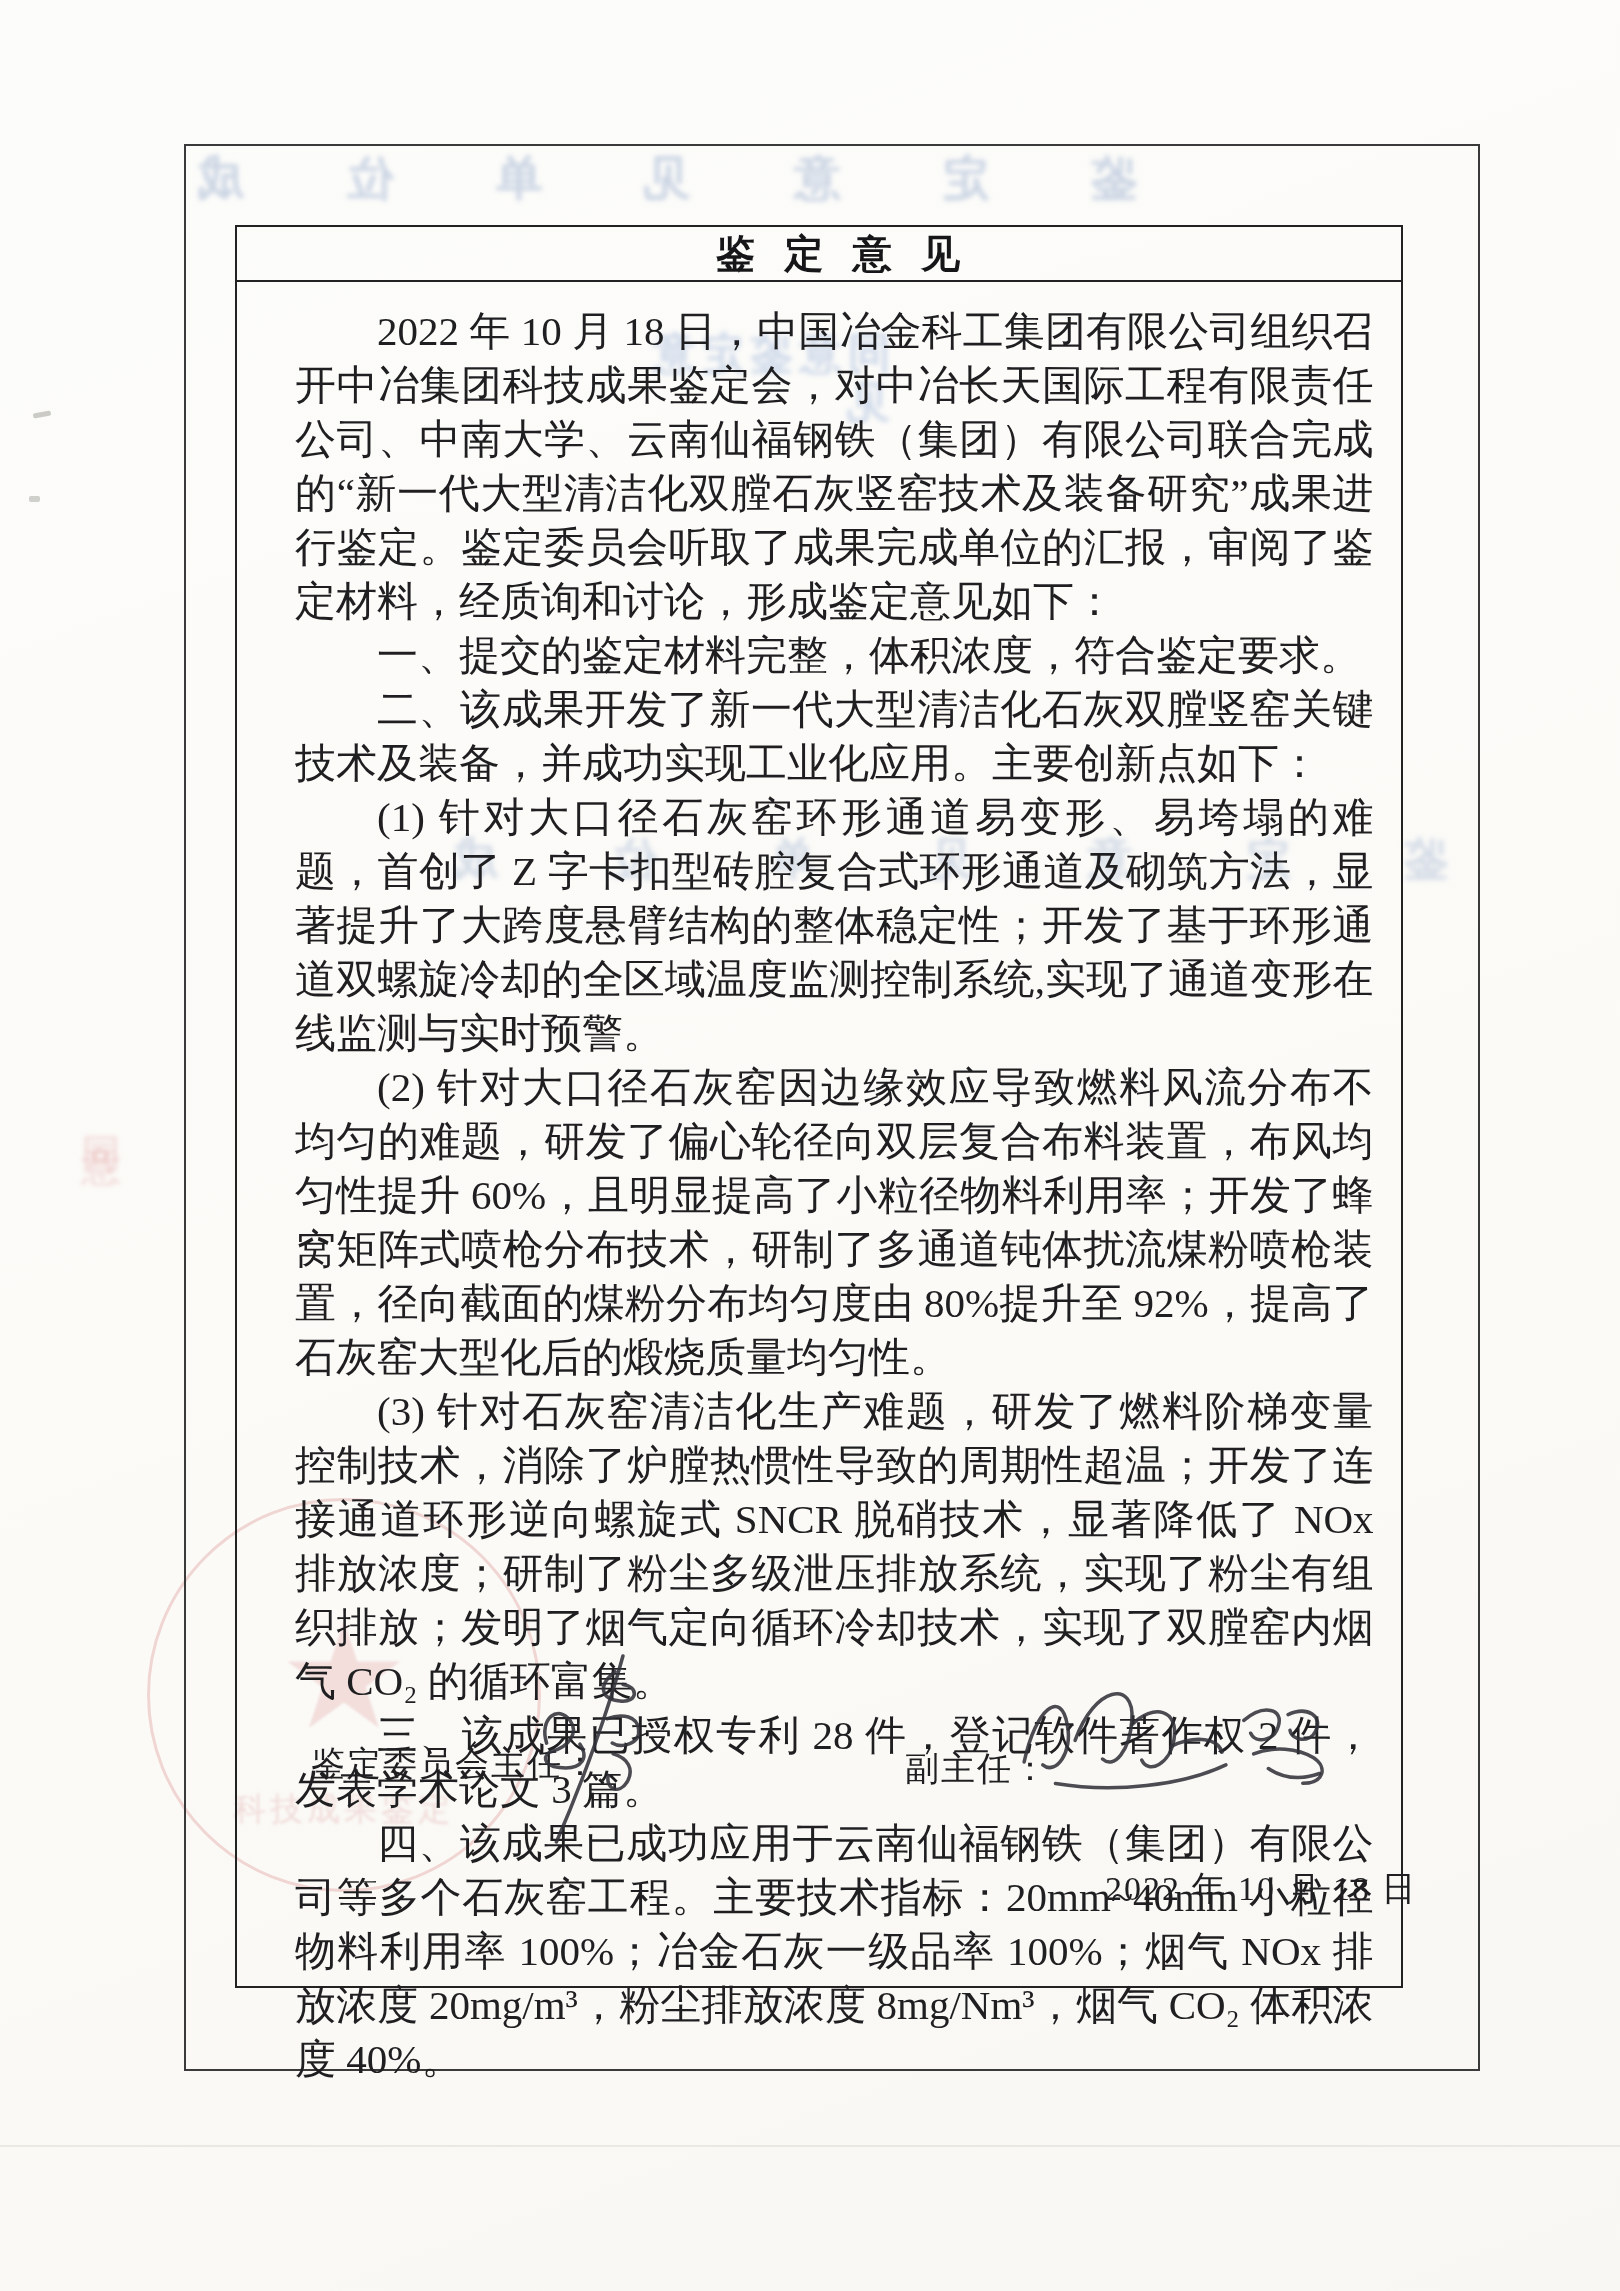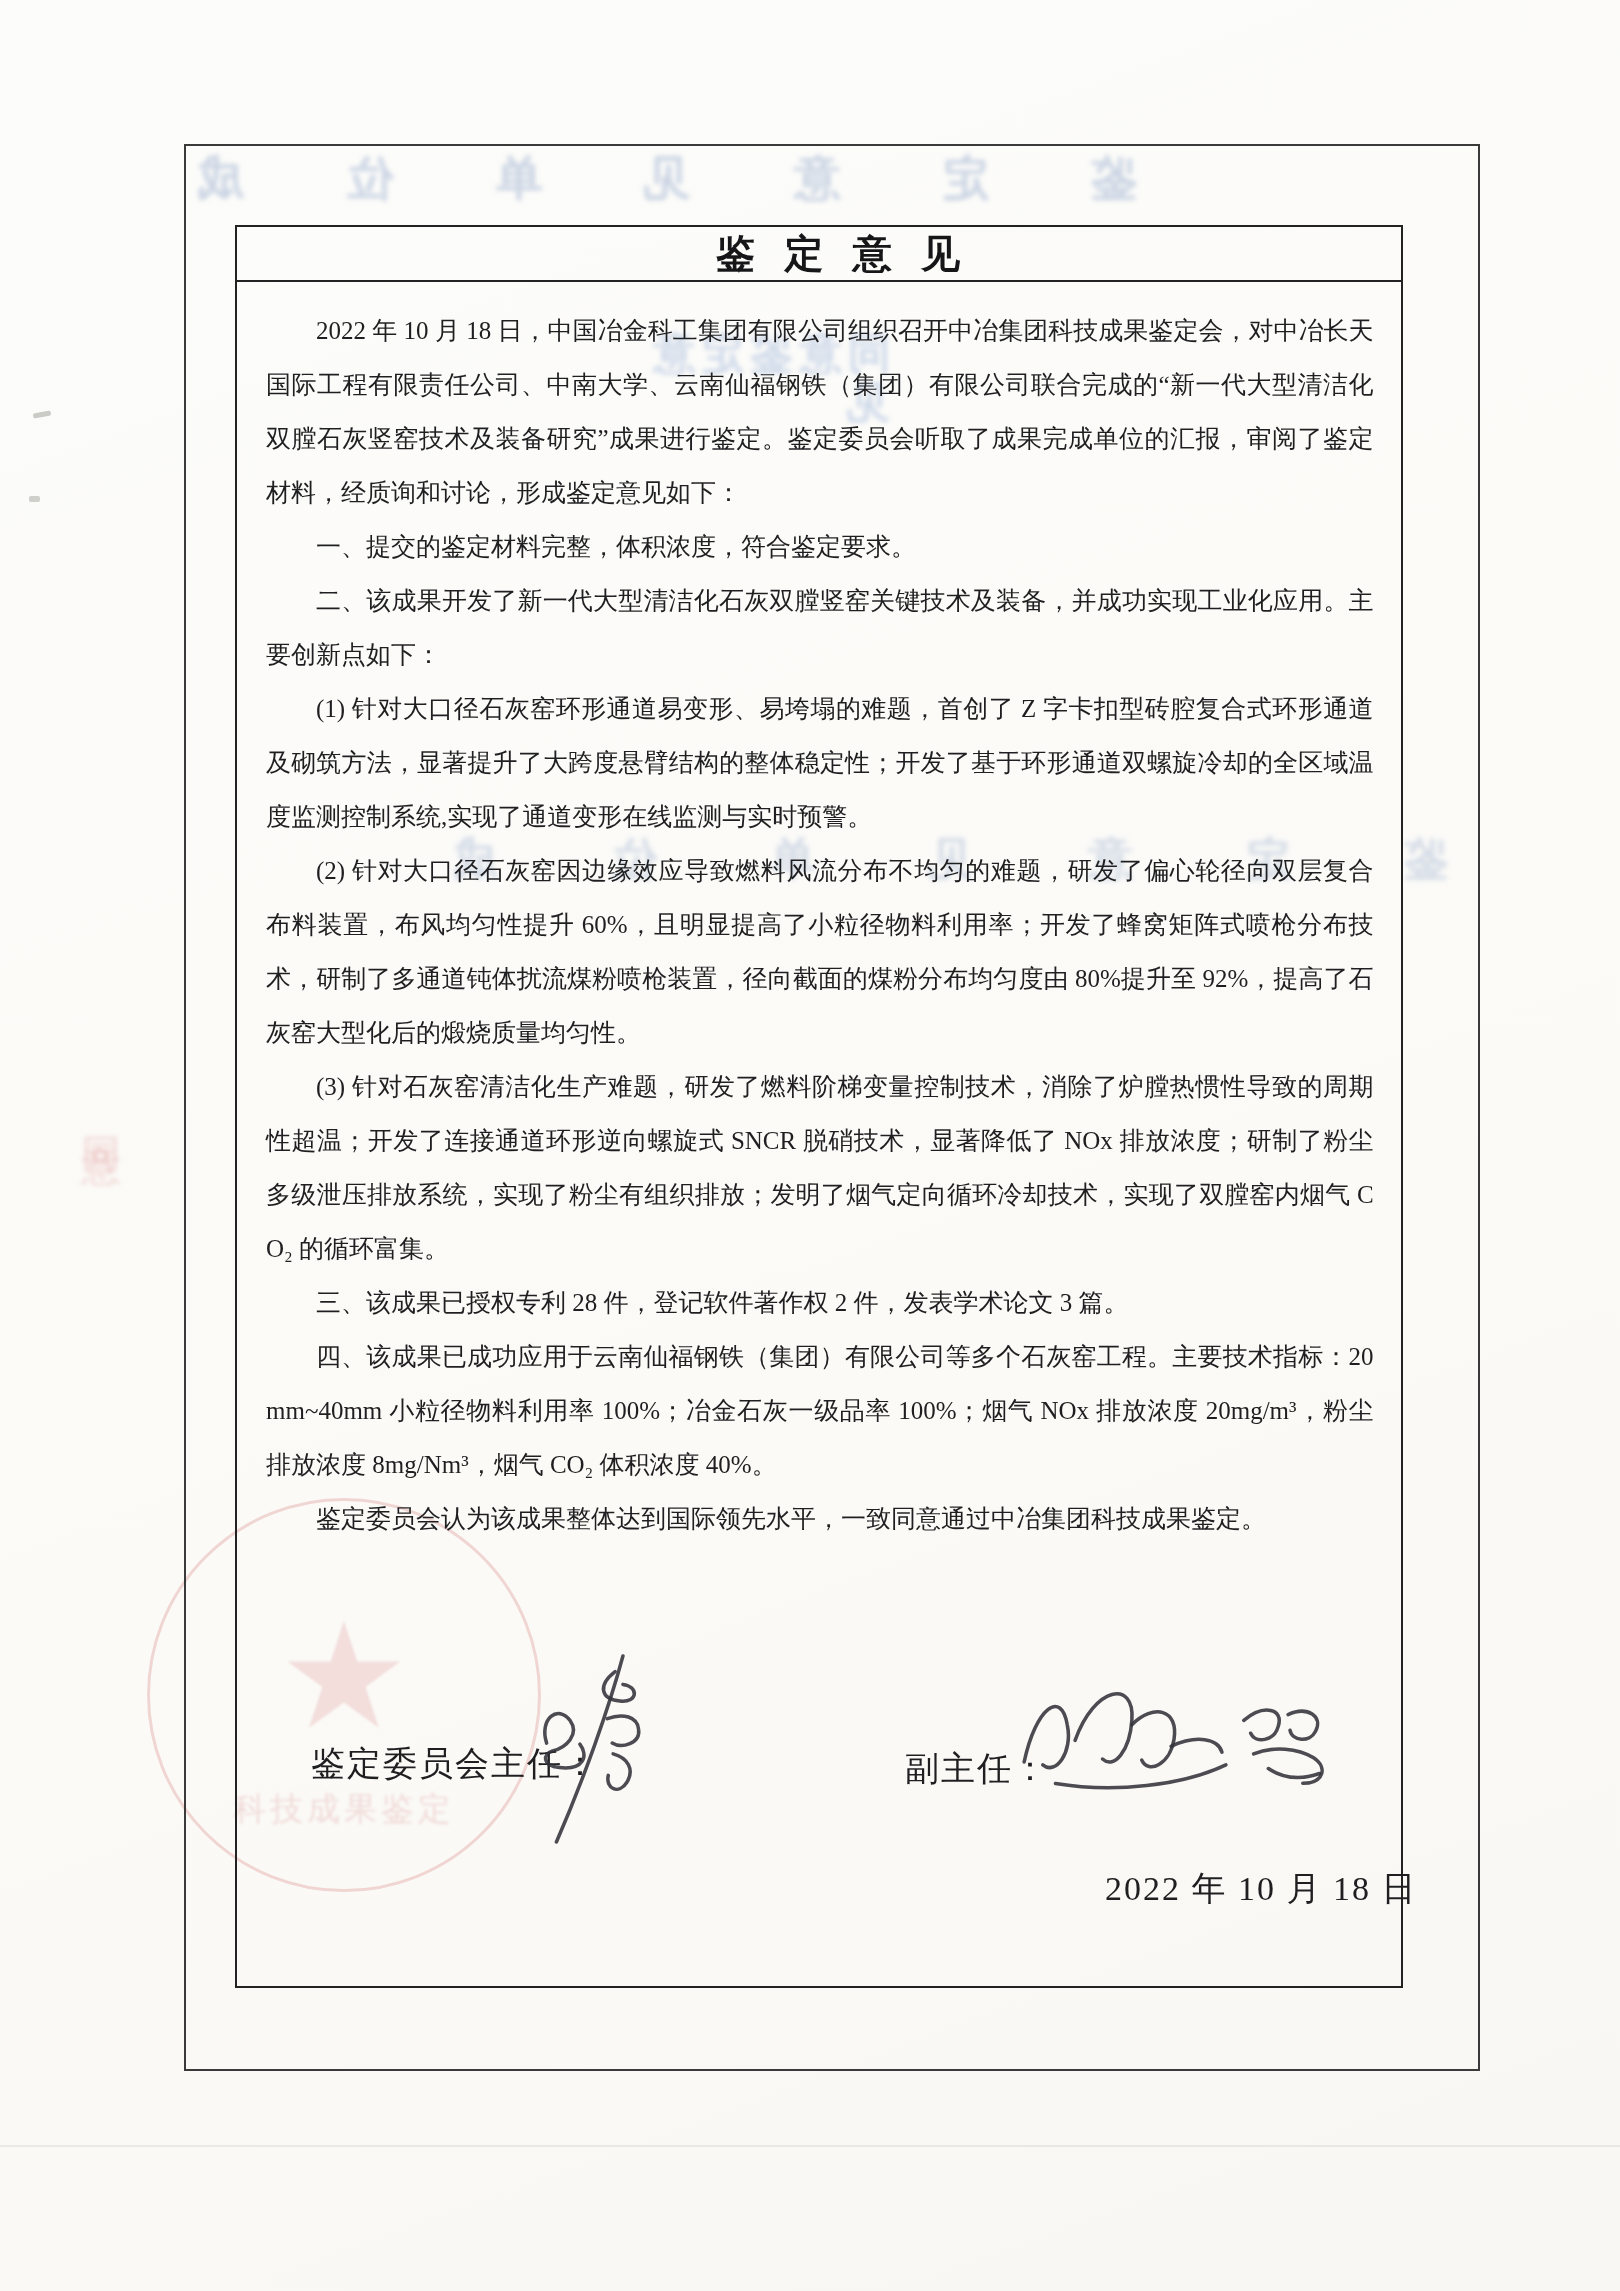--- a/index.html
+++ b/index.html
@@ -1,21 +1,21 @@
 <!DOCTYPE html>
 <html><head>
 <meta charset="utf-8">
 <style>
   html,body{margin:0;padding:0;background:#e8e8e6;}
   .page{position:relative;width:1620px;height:2292px;background:linear-gradient(160deg,#fcfcfa 0%,#fbfaf7 60%,#f8f7f3 100%);overflow:hidden;font-family:"Liberation Serif","DejaVu Serif",serif;color:#1f1f21;}
   .outer-box{position:absolute;left:184px;top:144px;width:1292px;height:1923px;border:2px solid #3a3a3a;}
   .inner-box{position:absolute;left:235px;top:225px;width:1164px;height:1759px;border:2.9px solid #222;}
   .title-band{height:53px;border-bottom:2.9px solid #222;display:flex;align-items:center;justify-content:center;padding-left:48px;}
   .doc-title{font-size:39px;font-weight:bold;letter-spacing:9.8px;color:#161618;}
-  .body-text{padding:21.6px 27.4px 0 29px;font-size:25px;line-height:54px;text-align:justify;}
+  .body-text{padding:21.6px 27.4px 0 29px;font-size:41px;line-height:54px;text-align:justify;margin-left:29px;}
   .body-text p{margin:0;text-indent:2em;word-break:break-all;}
   .sig-label{position:absolute;font-size:34px;letter-spacing:2px;white-space:nowrap;}
   .chair-label{left:74px;top:1514px;}
   .vice-label{left:668px;top:1519px;}
   .doc-date{position:absolute;left:868px;top:1639px;font-size:34px;letter-spacing:2px;white-space:nowrap;}
   .sig-svg{position:absolute;}
   .sig-svg path{fill:none;stroke:#32323a;stroke-width:3.6;stroke-linecap:round;stroke-linejoin:round;opacity:.88;}
   .chair-sig{left:292px;top:1423px;}
   .vice-sig-1{left:779px;top:1439px;}
   .vice-sig-2{left:992px;top:1462px;}
@@ -70,21 +70,20 @@
         <p>(1) 针对大口径石灰窑环形通道易变形、易垮塌的难题，首创了 Z 字卡扣型砖腔复合式环形通道及砌筑方法，显著提升了大跨度悬臂结构的整体稳定性；开发了基于环形通道双螺旋冷却的全区域温度监测控制系统,实现了通道变形在线监测与实时预警。</p>
 
         <p>(2) 针对大口径石灰窑因边缘效应导致燃料风流分布不均匀的难题，研发了偏心轮径向双层复合布料装置，布风均匀性提升 60%，且明显提高了小粒径物料利用率；开发了蜂窝矩阵式喷枪分布技术，研制了多通道钝体扰流煤粉喷枪装置，径向截面的煤粉分布均匀度由 80%提升至 92%，提高了石灰窑大型化后的煅烧质量均匀性。</p>
 
         <p>(3) 针对石灰窑清洁化生产难题，研发了燃料阶梯变量控制技术，消除了炉膛热惯性导致的周期性超温；开发了连接通道环形逆向螺旋式 SNCR 脱硝技术，显著降低了 NOx 排放浓度；研制了粉尘多级泄压排放系统，实现了粉尘有组织排放；发明了烟气定向循环冷却技术，实现了双膛窑内烟气 CO₂ 的循环富集。</p>
 
         <p>三、该成果已授权专利 28 件，登记软件著作权 2 件，发表学术论文 3 篇。</p>
 
         <p>四、该成果已成功应用于云南仙福钢铁（集团）有限公司等多个石灰窑工程。主要技术指标：20mm~40mm 小粒径物料利用率 100%；冶金石灰一级品率 100%；烟气 NOx 排放浓度 20mg/m³，粉尘排放浓度 8mg/Nm³，烟气 CO₂ 体积浓度 40%。</p>
 
-        <p>鉴定委员会认为该成果整体达到国际领先水平，一致同意通过中冶集团科技成果鉴定。</p>
       </div>
 
     <span class="sig-label chair-label">鉴定委员会主任：</span>
     <svg class="sig-svg chair-sig" width="137" height="196" viewBox="0 0 140 200">
       <path d="M96,6 C82,58 56,132 28,196"></path>
       <path d="M18,95 C10,70 30,55 42,72 C52,86 38,100 24,103 C14,106 13,118 31,120 C56,123 61,108 52,96"></path>
       <path d="M88,22 C70,36 73,50 93,52 C112,54 112,37 96,35"></path>
       <path d="M80,70 C96,64 111,68 112,81 C114,95 95,101 85,95"></path>
       <path d="M86,106 C101,110 108,122 100,135 C92,148 78,142 81,128"></path>
     </svg>

